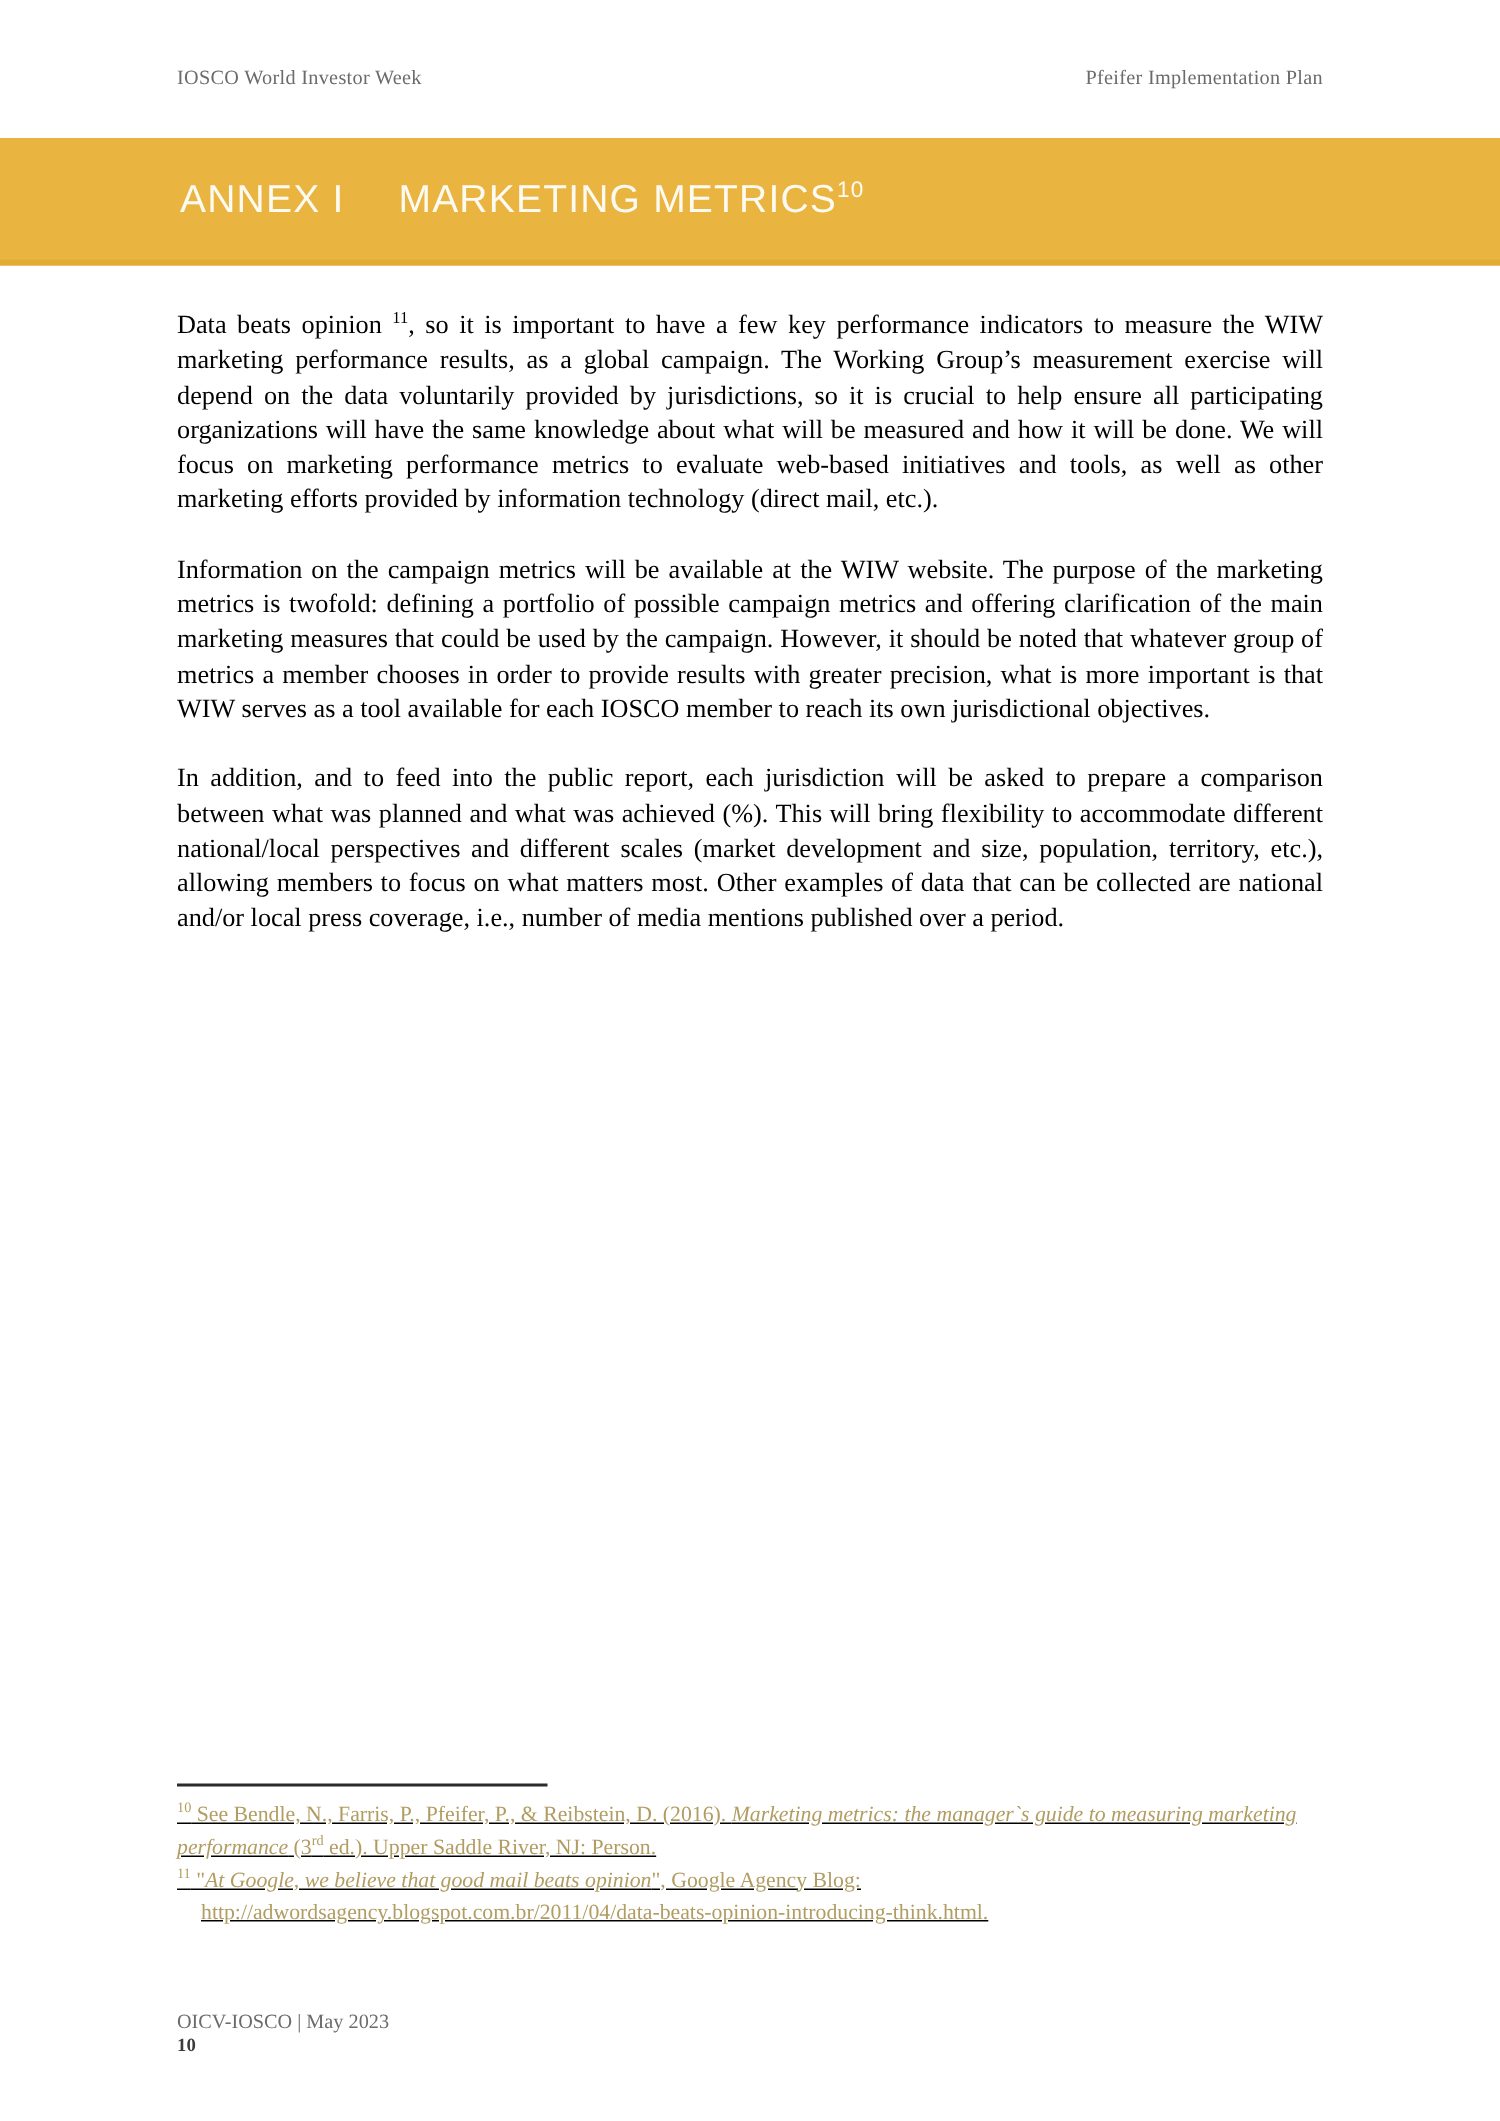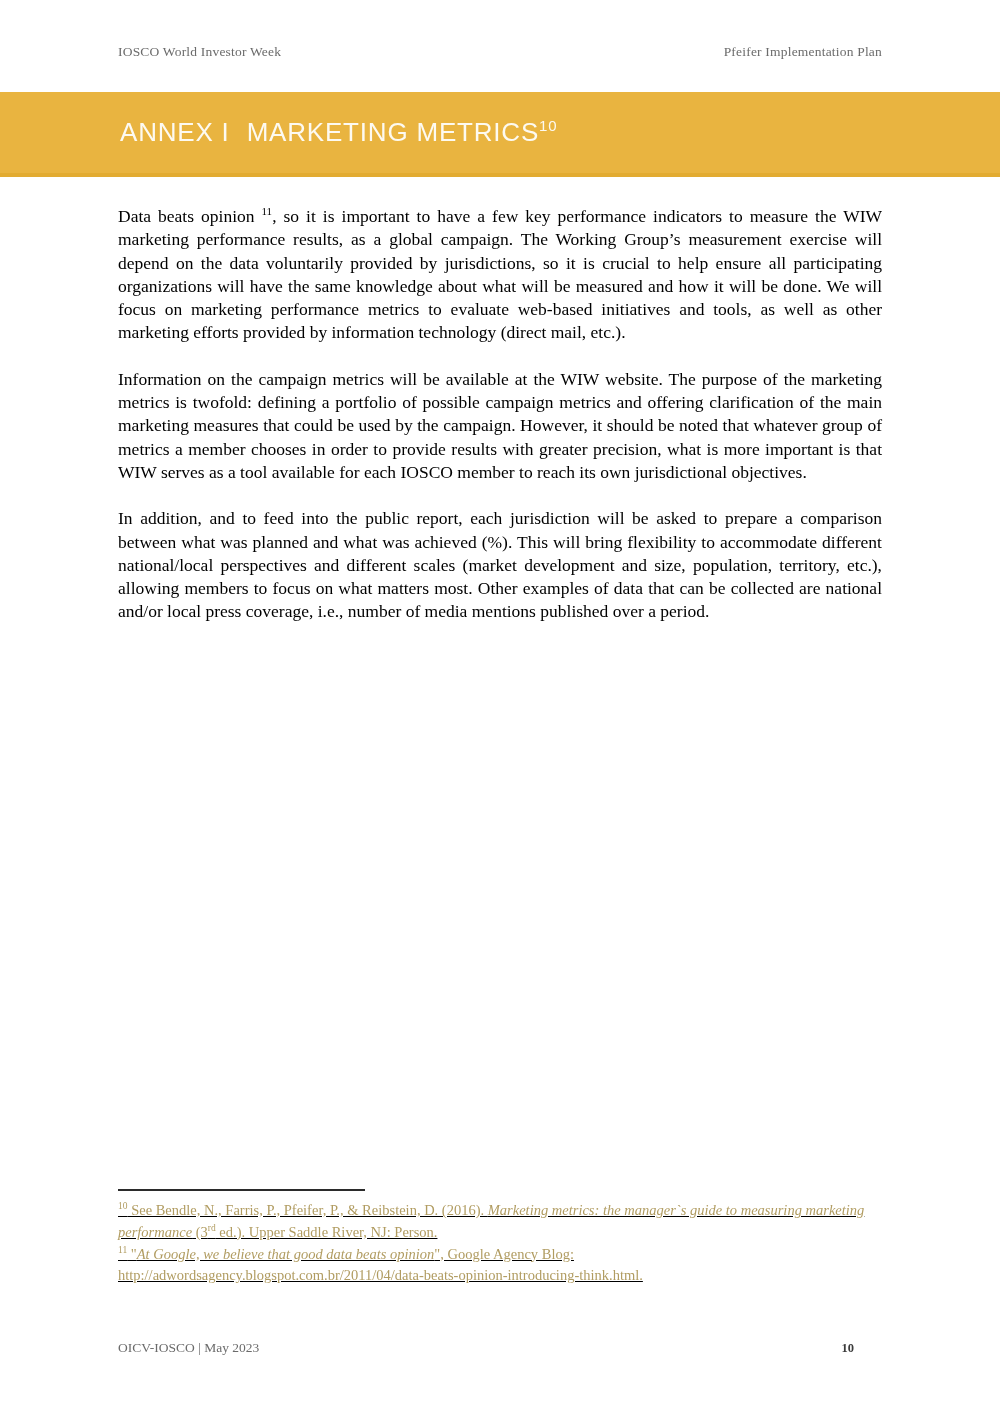--- a/index.html
+++ b/index.html
@@ -37,21 +37,21 @@
     align-items: center;
   }
   .banner-title {
     font-family: "Liberation Sans", sans-serif;
     font-weight: 400;
     font-size: 26px;
     letter-spacing: 0.8px;
     color: #fdfaf1;
     margin-left: 120px;
   }
-  .banner-title .title-main { margin-left: 17px; }
+  .banner-title .title-main { margin-left: 36px; }
   .banner-title sup {
     font-size: 15px;
     vertical-align: super;
     line-height: 0;
   }
 
   
   .body-text {
     position: absolute;
     top: 205px; left: 118px;
@@ -84,31 +84,32 @@
     font-size: 14.5px;
     line-height: 21.8px;
     color: #b19c61;
   }
   .footnote sup {
     font-size: 9.5px;
     vertical-align: super;
     line-height: 0;
   }
   .footnote i { font-style: italic; }
-  .fn-url { display: block; }
+  .fn-url { display: block; margin-left: 16px; }
 
   
   .running-footer {
     position: absolute;
     top: 1340px; left: 118px; right: 118px;
     display: flex;
     justify-content: space-between;
     align-items: baseline;
     font-size: 13.5px;
     color: #6b6b6b;
+    flex-direction: column;
   }
   .page-num {
     font-size: 12.5px;
     font-weight: bold;
     color: #3b3b3b;
     margin-right: 28px;
   }
 </style>
 </head>
 <body>
@@ -126,21 +127,21 @@
 
   <main class="body-text">
     <p class="para"><span>Data beats opinion </span><sup class="fn-ref">11</sup><span>, so it is important to have a few key performance indicators to measure the WIW marketing performance results, as a global campaign. The Working Group’s measurement exercise will depend on the data voluntarily provided by jurisdictions, so it is crucial to help ensure all participating organizations will have the same knowledge about what will be measured and how it will be done. We will focus on marketing performance metrics to evaluate web-based initiatives and tools, as well as other marketing efforts provided by information technology (direct mail, etc.).</span></p>
     <p class="para">Information on the campaign metrics will be available at the WIW website. The purpose of the marketing metrics is twofold: defining a portfolio of possible campaign metrics and offering clarification of the main marketing measures that could be used by the campaign. However, it should be noted that whatever group of metrics a member chooses in order to provide results with greater precision, what is more important is that WIW serves as a tool available for each IOSCO member to reach its own jurisdictional objectives.</p>
     <p class="para">In addition, and to feed into the public report, each jurisdiction will be asked to prepare a comparison between what was planned and what was achieved (%). This will bring flexibility to accommodate different national/local perspectives and different scales (market development and size, population, territory, etc.), allowing members to focus on what matters most. Other examples of data that can be collected are national and/or local press coverage, i.e., number of media mentions published over a period.</p>
   </main>
 
   <section class="footnotes">
     <div class="fn-rule"></div>
     <p class="footnote"><sup>10</sup><span> See Bendle, N., Farris, P., Pfeifer, P., &amp; Reibstein, D. (2016). </span><i>Marketing metrics: the manager`s guide to measuring marketing performance</i><span> (3</span><sup>rd</sup><span> ed.). Upper Saddle River, NJ: Person.</span></p>
-    <p class="footnote"><sup>11</sup><span> "</span><i>At Google, we believe that good data beats opinion</i><span>", Google Agency Blog:</span><span class="fn-url">http://adwordsagency.blogspot.com.br/2011/04/data-beats-opinion-introducing-think.html.</span></p>
+    <p class="footnote"><sup>11</sup><span> "</span><i>At Google, we believe that good mail beats opinion</i><span>", Google Agency Blog:</span><span class="fn-url">http://adwordsagency.blogspot.com.br/2011/04/data-beats-opinion-introducing-think.html.</span></p>
   </section>
 
   <footer class="running-footer">
     <span>OICV-IOSCO | May 2023</span>
     <span class="page-num">10</span>
   </footer>
 
 </div>
 
 </body></html>

